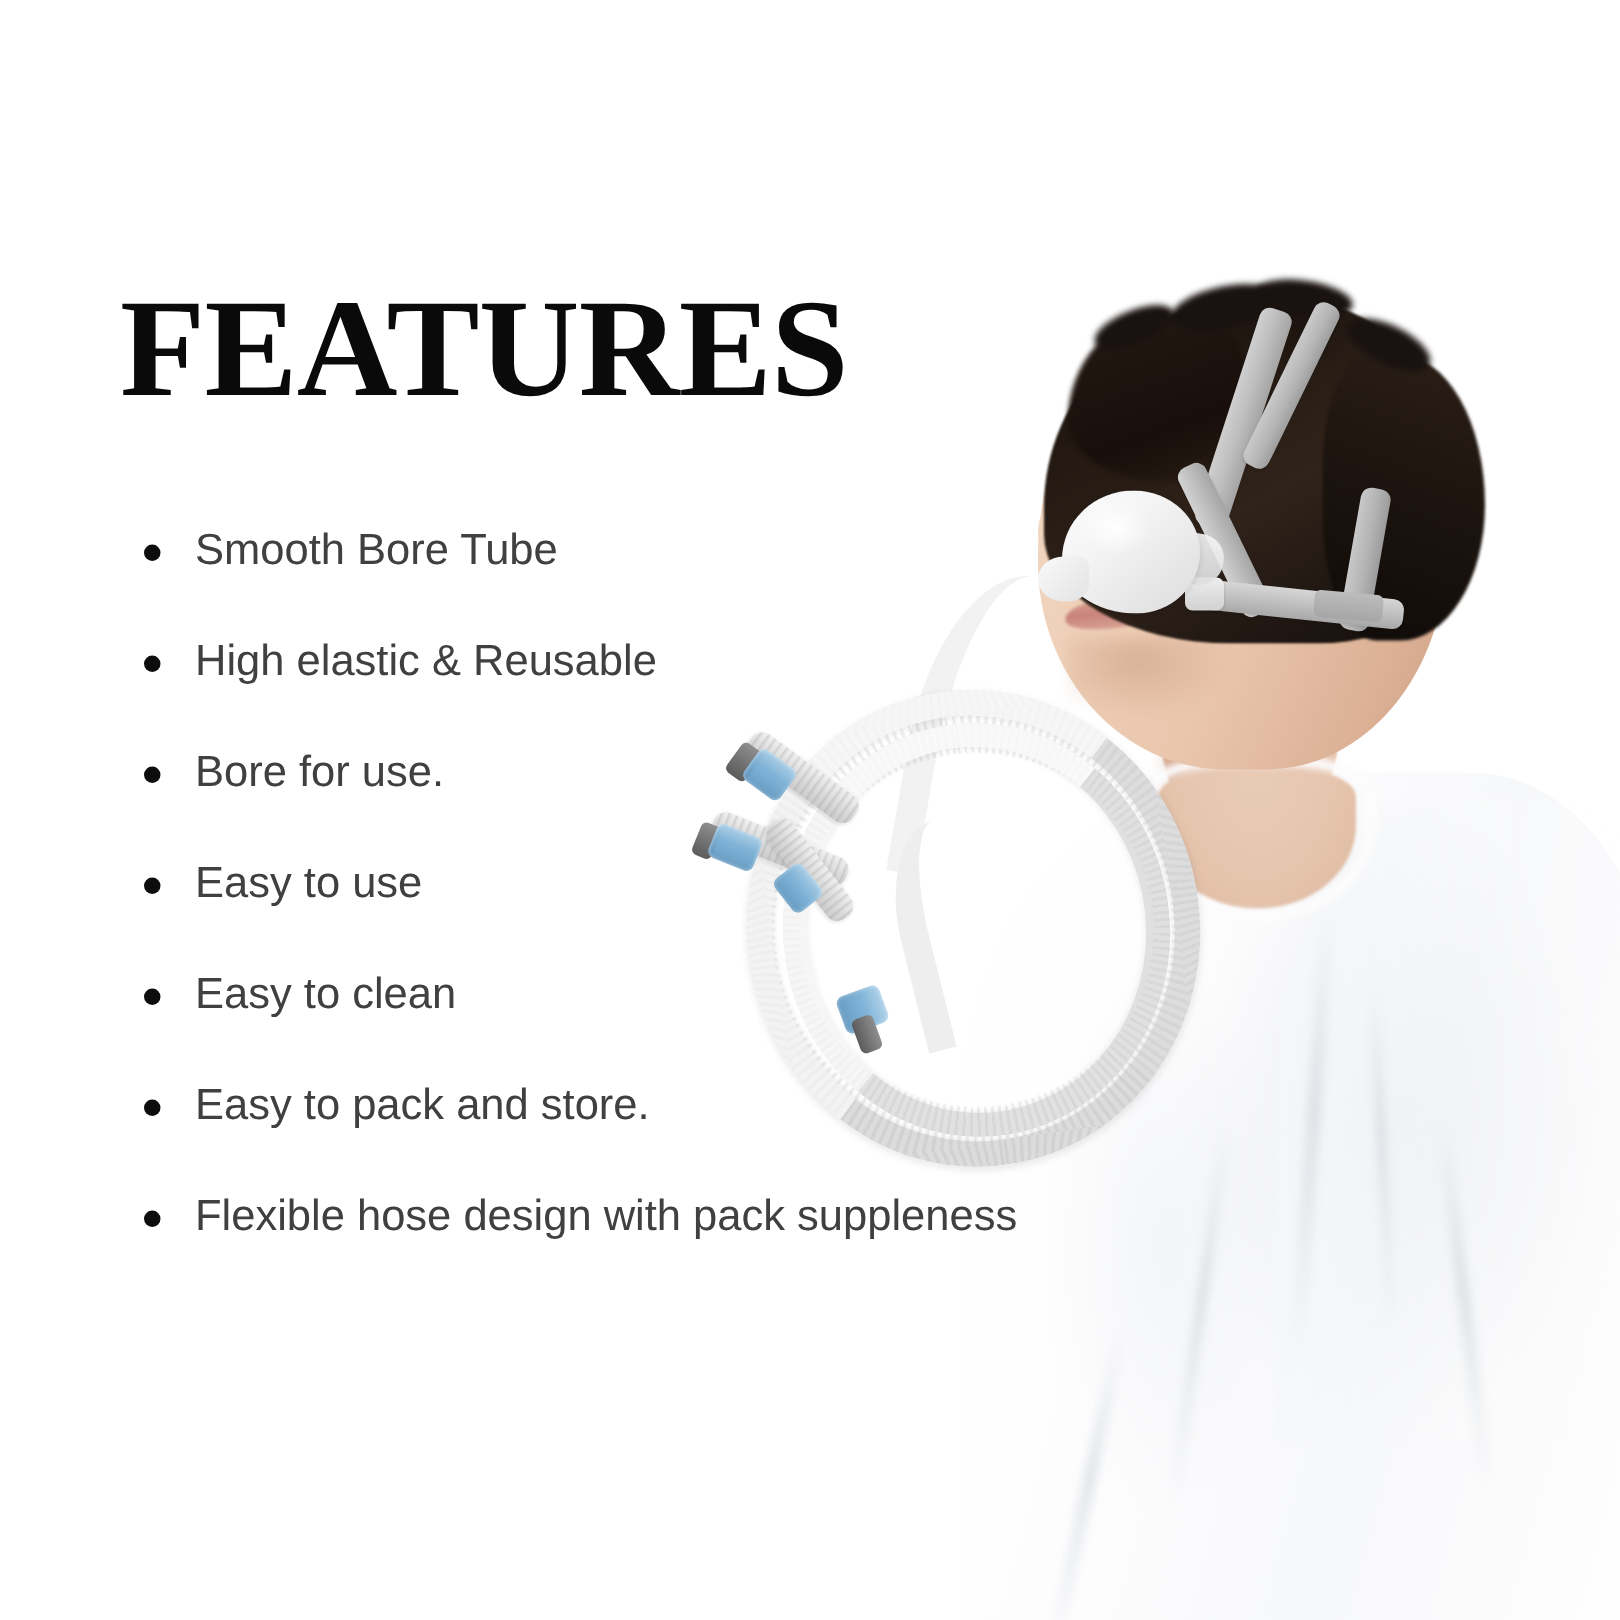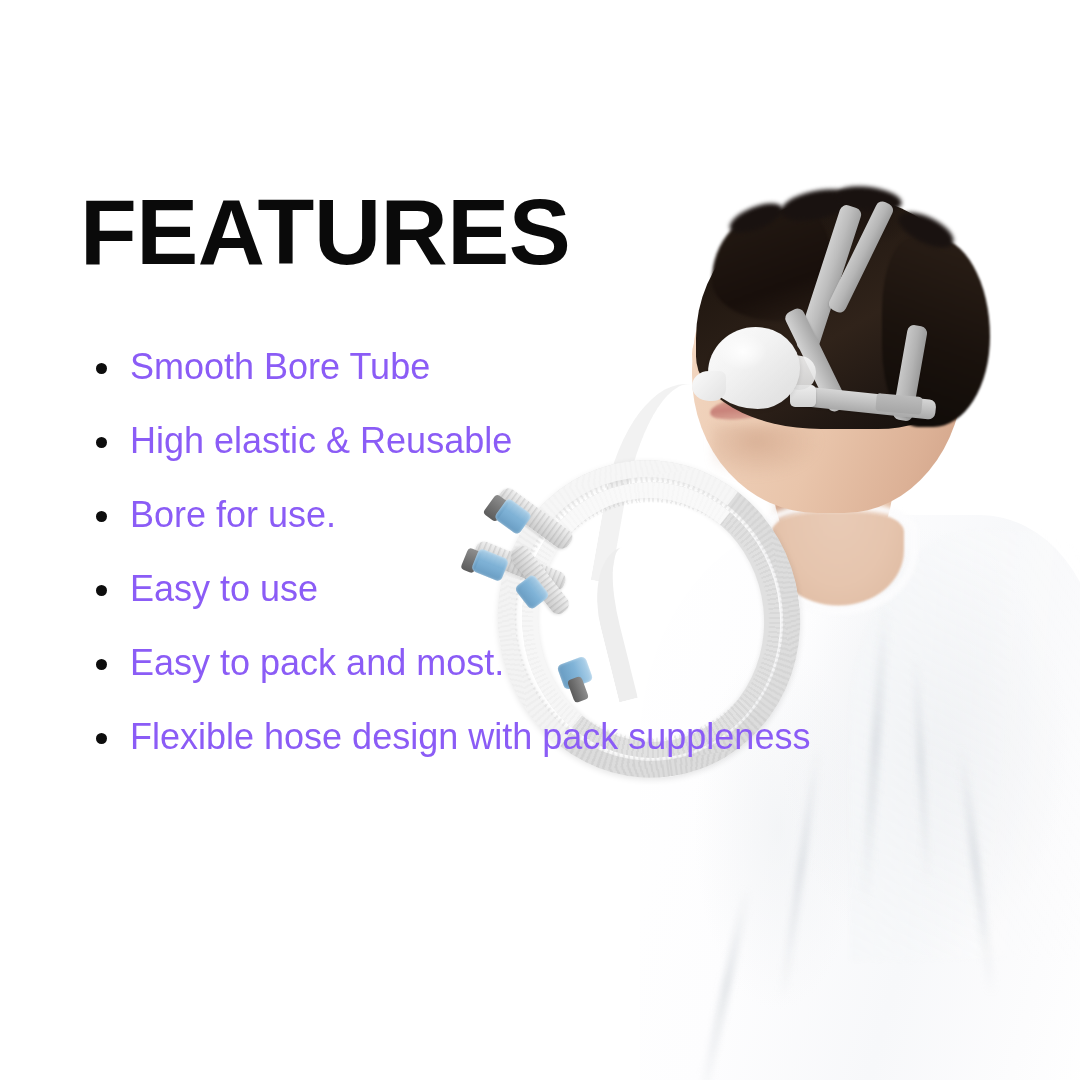--- a/index.html
+++ b/index.html
@@ -469,38 +469,38 @@
   }
   .heading {
     position: absolute;
     left: 80px;
     top: 186px;
     font-size: 93px;
     font-weight: 700;
     letter-spacing: -0.5px;
     color: #0a0a0a;
     line-height: 1;
-    font-family: Liberation Sans, sans-serif;
+    font-family: Liberation Serif, serif;
   }
   .bullet-list {
     position: absolute;
     left: 88px;
     top: 330px;
     width: 980px;
     margin: 0;
     padding: 0;
     list-style: none;
   }
   .bullet-item {
     position: relative;
     height: 74px;
     padding-left: 42px;
-    font-size: 36px;
+    font-size: 29px;
     font-weight: 400;
-    color: #8b5cf6;
+    color: #404040;
     line-height: 74px;
     white-space: nowrap;
     font-family: "Liberation Sans", sans-serif;
   }
   .bullet-item::before {
     content: "";
     position: absolute;
     left: 8px;
     top: 33px;
     width: 11px;
@@ -587,18 +587,19 @@
   </div>
 
   <div class="text-layer">
     <div class="heading">FEATURES</div>
 
     <ul class="bullet-list">
       <li class="bullet-item">Smooth Bore Tube</li>
       <li class="bullet-item">High elastic &amp; Reusable</li>
       <li class="bullet-item">Bore for use.</li>
       <li class="bullet-item">Easy to use</li>
-      <li class="bullet-item">Easy to pack and most.</li>
+      <li class="bullet-item">Easy to clean</li>
+      <li class="bullet-item">Easy to pack and store.</li>
       <li class="bullet-item">Flexible hose design with pack suppleness</li>
     </ul>
   </div>
 
 </div>
 
 </body></html>

